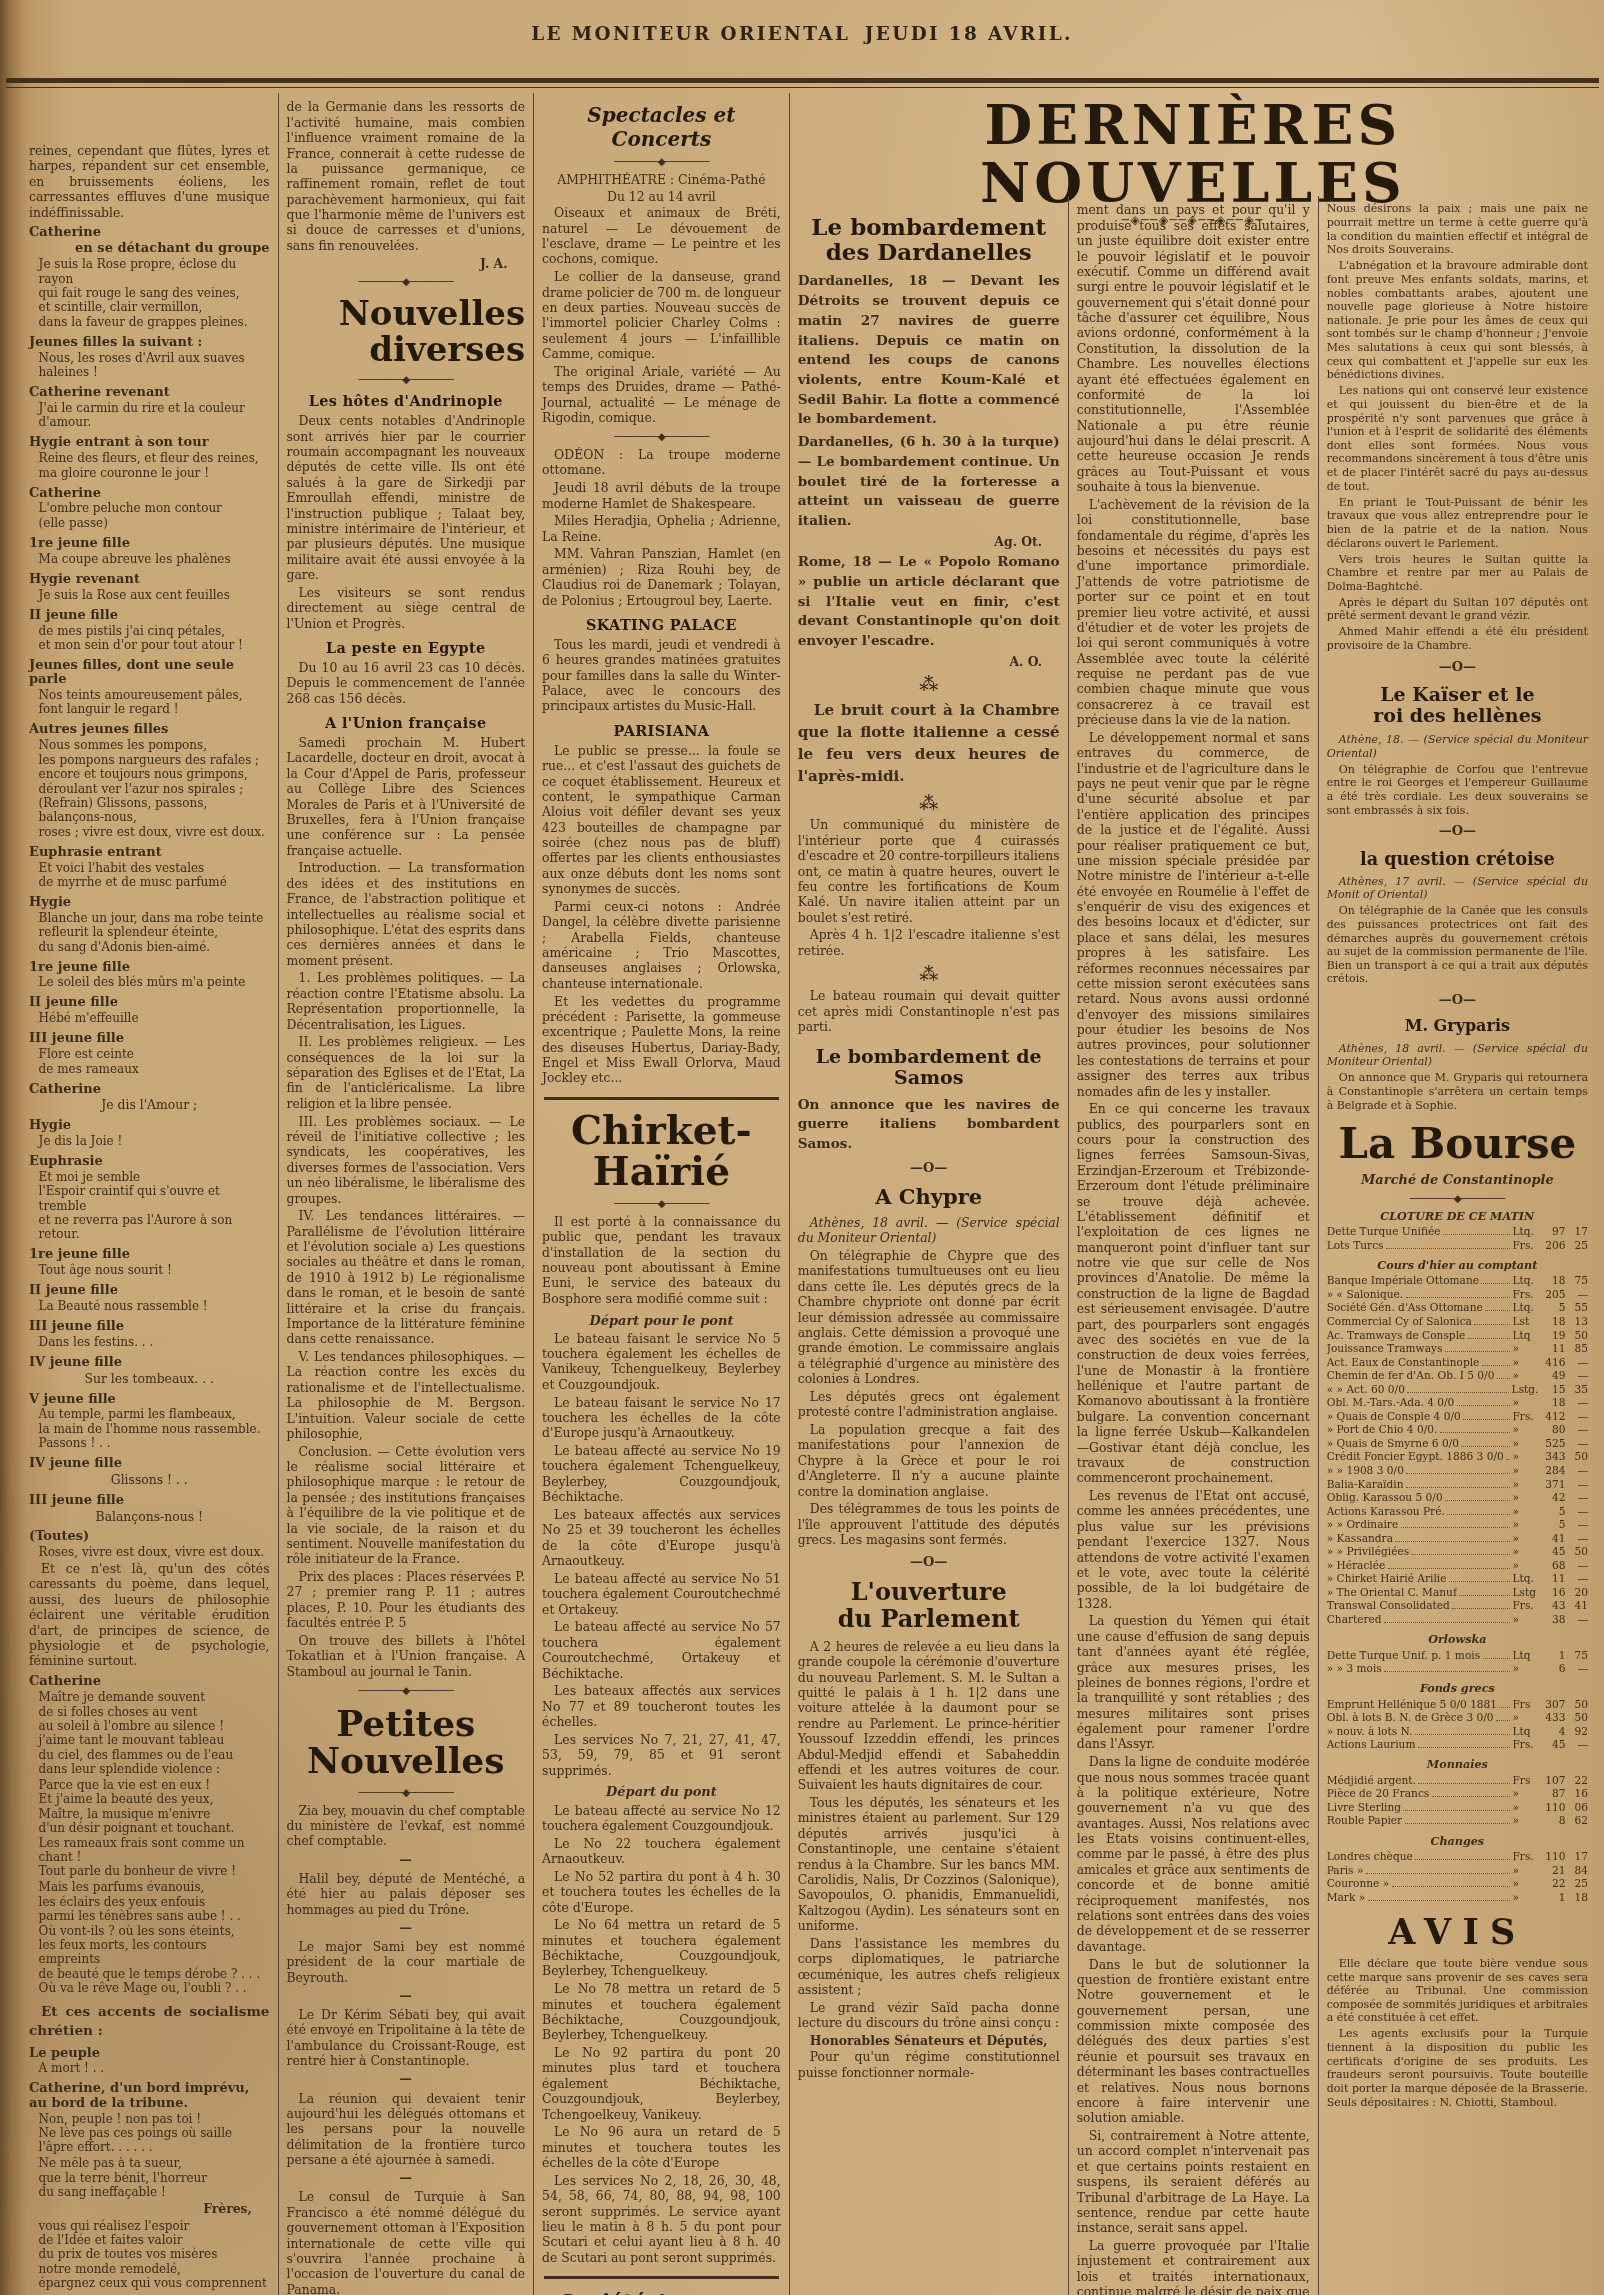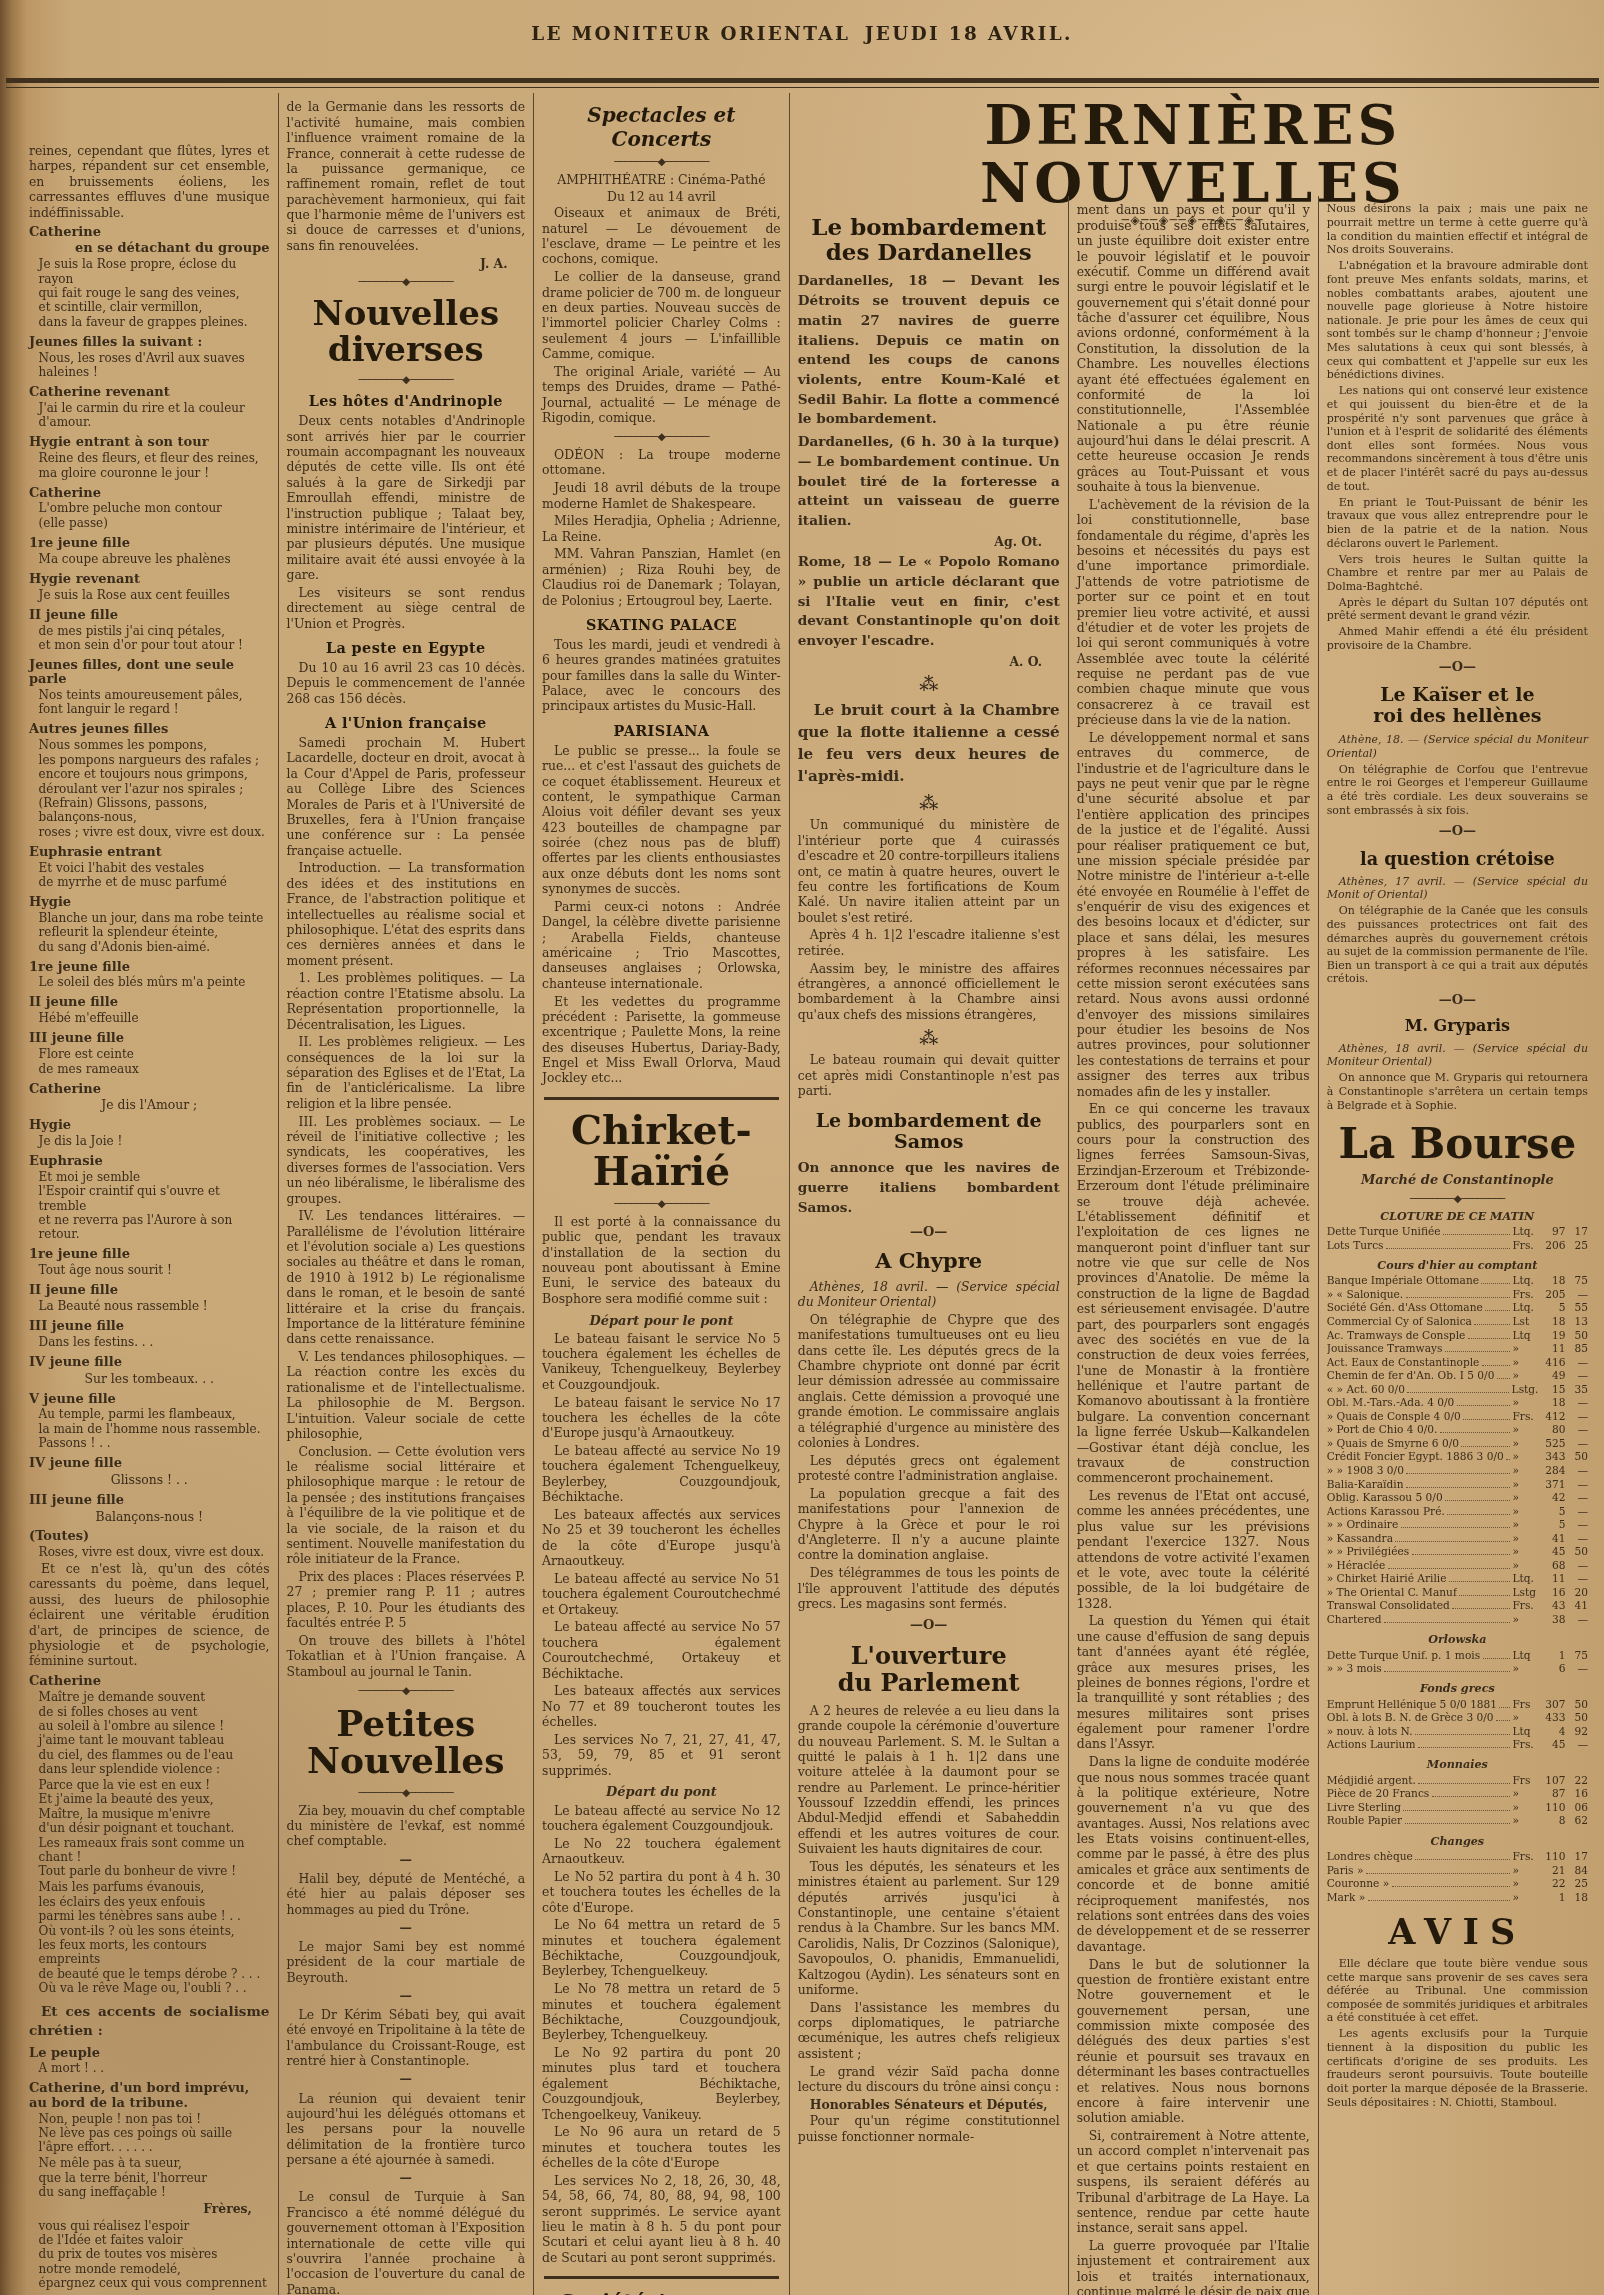--- a/index.html
+++ b/index.html
@@ -191,21 +191,21 @@
 de jaillir d'une même écorce
 en deux dissemblables rameaux,
 de différencier le frère
 du frère en leurs destins jumeaux.
 Toujours le faible en arrière !</div>
       </div>
     <div class="col c2">
         <div class="p pn">de la Germanie dans les ressorts de l'activité humaine, mais combien l'influence vraiment romaine de la France, connerait à cette rudesse de la puissance germanique, ce raffinement romain, reflet de tout parachèvement harmonieux, qui fait que l'harmonie même de l'univers est si douce de carresses et d'unions, sans fin renouvelées.</div>
         <div class="rightln">J. A.</div>
         <div class="orn">────────◆────────</div>
-        <div class="h1" style="font-size: 34px;">Nouvelles diverses</div>
+        <div class="h1" style="font-size: 34px; text-align: right;">Nouvelles diverses</div>
         <div class="orn">────────◆────────</div>
         <div class="h3">Les hôtes d'Andrinople</div>
         <div class="p">Deux cents notables d'Andrinople sont arrivés hier par le courrier roumain accompagnant les nouveaux députés de cette ville. Ils ont été salués à la gare de Sirkedji par Emroullah effendi, ministre de l'instruction publique ; Talaat bey, ministre intérimaire de l'intérieur, et par plusieurs députés. Une musique militaire avait été aussi envoyée à la gare.</div>
         <div class="p">Les visiteurs se sont rendus directement au siège central de l'Union et Progrès.</div>
         <div class="h3">La peste en Egypte</div>
         <div class="p">Du 10 au 16 avril 23 cas 10 décès. Depuis le commencement de l'année 268 cas 156 décès.</div>
         <div class="h3">A l'Union française</div>
         <div class="p">Samedi prochain M. Hubert Lacardelle, docteur en droit, avocat à la Cour d'Appel de Paris, professeur au Collège Libre des Sciences Morales de Paris et à l'Université de Bruxelles, fera à l'Union française une conférence sur : La pensée française actuelle.</div>
         <div class="p">Introduction. — La transformation des idées et des institutions en France, de l'abstraction politique et intellectuelles au réalisme social et philosophique. L'état des esprits dans ces dernières années et dans le moment présent.</div>
         <div class="p">1. Les problèmes politiques. — La réaction contre l'Etatisme absolu. La Représentation proportionnelle, la Décentralisation, les Ligues.</div>
@@ -288,21 +288,20 @@
             <div class="p pn pb">Dardanelles, 18 — Devant les Détroits se trouvent depuis ce matin 27 navires de guerre italiens. Depuis ce matin on entend les coups de canons violents, entre Koum-Kalé et Sedil Bahir. La flotte a commencé le bombardement.</div>
             <div class="p pn pb">Dardanelles, (6 h. 30 à la turque) — Le bombardement continue. Un boulet tiré de la forteresse a atteint un vaisseau de guerre italien.</div>
             <div class="rightln">Ag. Ot.</div>
             <div class="p pn pb">Rome, 18 — Le « Popolo Romano » publie un article déclarant que si l'Italie veut en finir, c'est devant Constantinople qu'on doit envoyer l'escadre.</div>
             <div class="rightln">A. O.</div>
             <div class="stars">⁂</div>
             <div class="p plb">Le bruit court à la Chambre que la flotte italienne a cessé le feu vers deux heures de l'après-midi.</div>
             <div class="stars">⁂</div>
             <div class="p">Un communiqué du ministère de l'intérieur porte que 4 cuirassés d'escadre et 20 contre-torpilleurs italiens ont, ce matin à quatre heures, ouvert le feu contre les fortifications de Koum Kalé. Un navire italien atteint par un boulet s'est retiré.</div>
             <div class="p">Après 4 h. 1|2 l'escadre italienne s'est retirée.</div>
-            <div class="p">Aassim bey, le ministre des affaires étrangères, a annoncé officiellement le bombardement à la Chambre ainsi qu'aux chefs des missions étrangères,</div>
             <div class="stars">⁂</div>
             <div class="p">Le bateau roumain qui devait quitter cet après midi Constantinople n'est pas parti.</div>
             <div class="h2" style="font-size: 19px;">Le bombardement de Samos</div>
             <div class="p pn pb">On annonce que les navires de guerre italiens bombardent Samos.</div>
             <div class="oo">—O—</div>
             <div class="h2" style="font-size: 21px;">A Chypre</div>
             <div class="p pit">Athènes, 18 avril. — (Service spécial du Moniteur Oriental)</div>
             <div class="p">On télégraphie de Chypre que des manifestations tumultueuses ont eu lieu dans cette île. Les députés grecs de la Chambre chypriote ont donné par écrit leur démission adressée au commissaire anglais. Cette démission a provoqué une grande émotion. Le commissaire anglais a télégraphié d'urgence au ministère des colonies à Londres.</div>
             <div class="p">Les députés grecs ont également protesté contre l'administration anglaise.</div>
             <div class="p">La population grecque a fait des manifestations pour l'annexion de Chypre à la Grèce et pour le roi d'Angleterre. Il n'y a aucune plainte contre la domination anglaise.</div>

